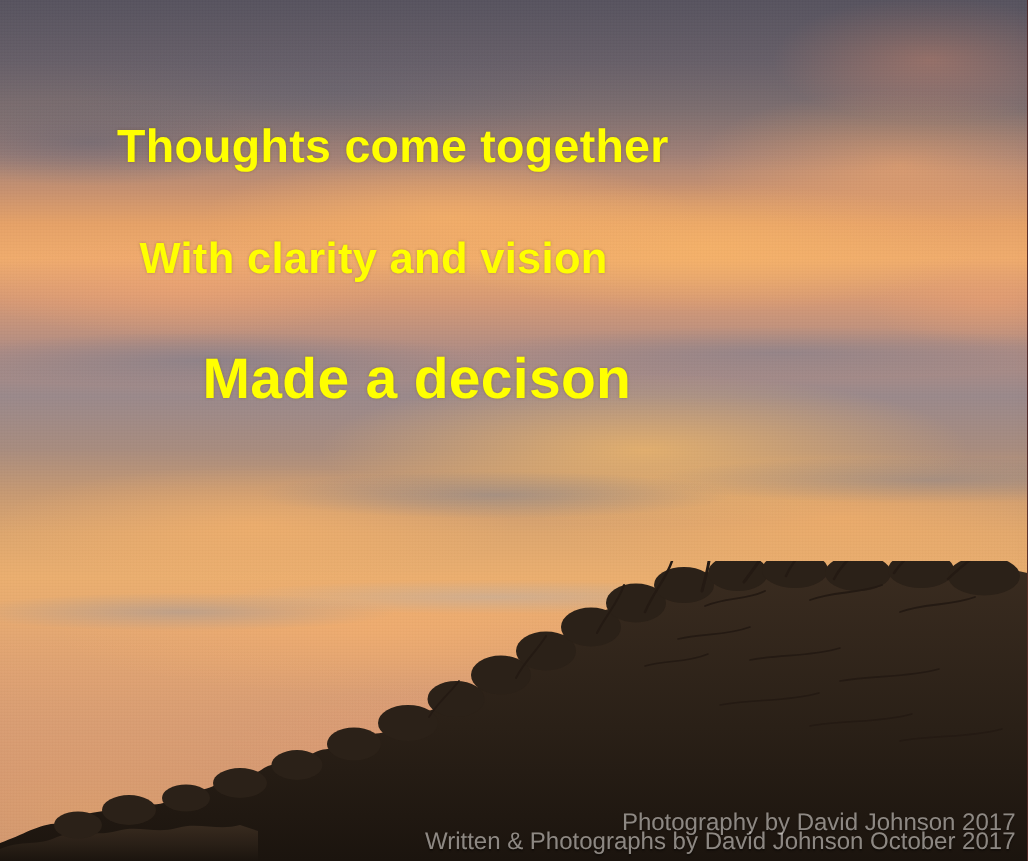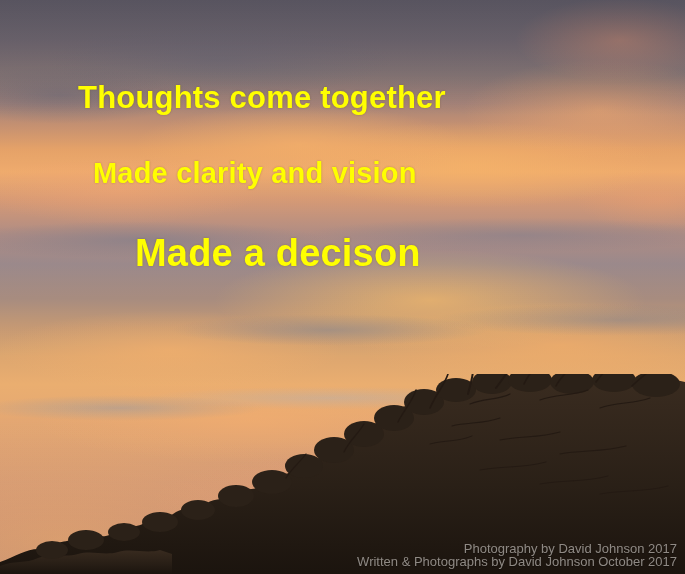--- a/index.html
+++ b/index.html
@@ -97,21 +97,21 @@
     text-shadow:0 0 2px rgba(90,60,20,.35);
   }
   #poem-0{left:78px;top:80px;font-size:31px;}
   #poem-1{left:93px;top:157px;font-size:29px;}
   #poem-2{left:135px;top:232px;font-size:38px;}
 
   
   .watermark{
     position:absolute;right:8px;bottom:6px;
     text-align:right;
-    font-size:13px;line-height:13px;
+    font-size:16px;line-height:13px;
     color:rgba(214,210,205,.62);
     text-shadow:0 1px 1px rgba(0,0,0,.35);
     white-space:nowrap;
   }
 </style>
 </head>
 <body>
 
 <div id="stage">
 
@@ -187,21 +187,21 @@
         <path d="M560,80 C582,76 604,78 626,72" stroke-width="1.1"></path>
         <path d="M430,70 C444,66 458,68 472,62" stroke-width="1"></path>
         <path d="M480,96 C502,92 524,94 546,88" stroke-width="1"></path>
         <path d="M540,110 C562,106 586,108 608,102" stroke-width="1"></path>
         <path d="M600,120 C622,116 646,118 668,112" stroke-width="1"></path>
       </g>
     </svg>
   </div>
 
   <div class="poem-line" id="poem-0">Thoughts come together</div>
-  <div class="poem-line" id="poem-1">Made clarity and vision</div>
+  <div class="poem-line" id="poem-1">With clarity and vision</div>
   <div class="poem-line" id="poem-2">Made a decison</div>
 
   <div class="watermark">
     <div>Photography by David Johnson 2017</div>
     <div>Written &amp; Photographs by David Johnson October 2017</div>
   </div>
 
 </div>
 
 </body></html>

